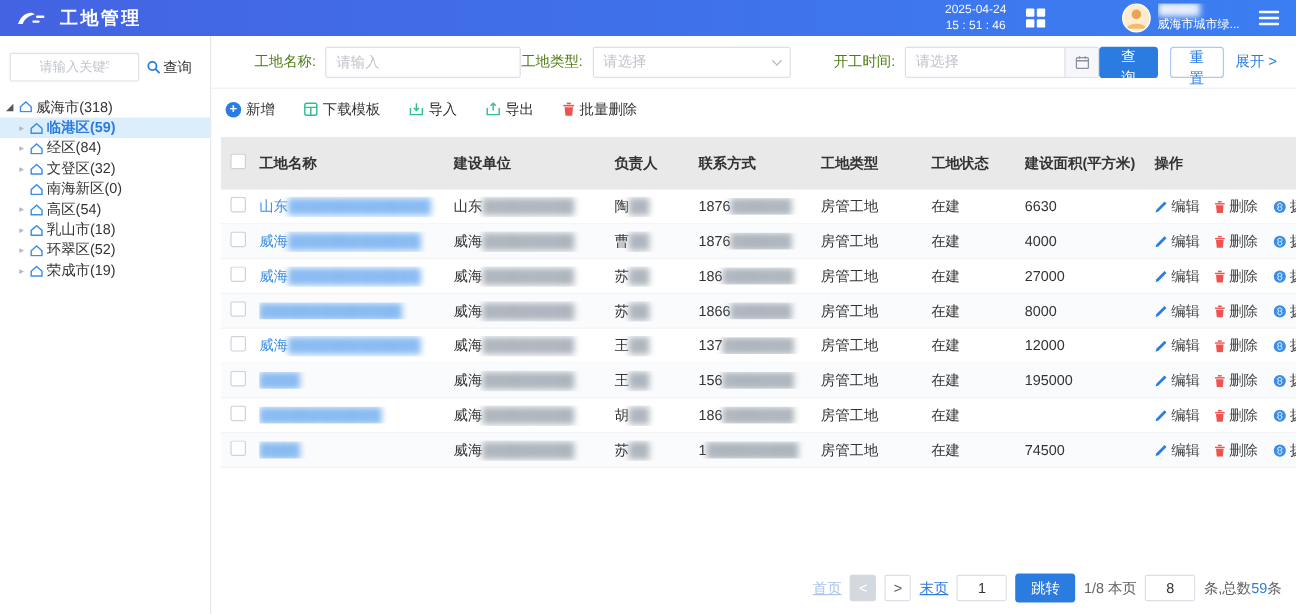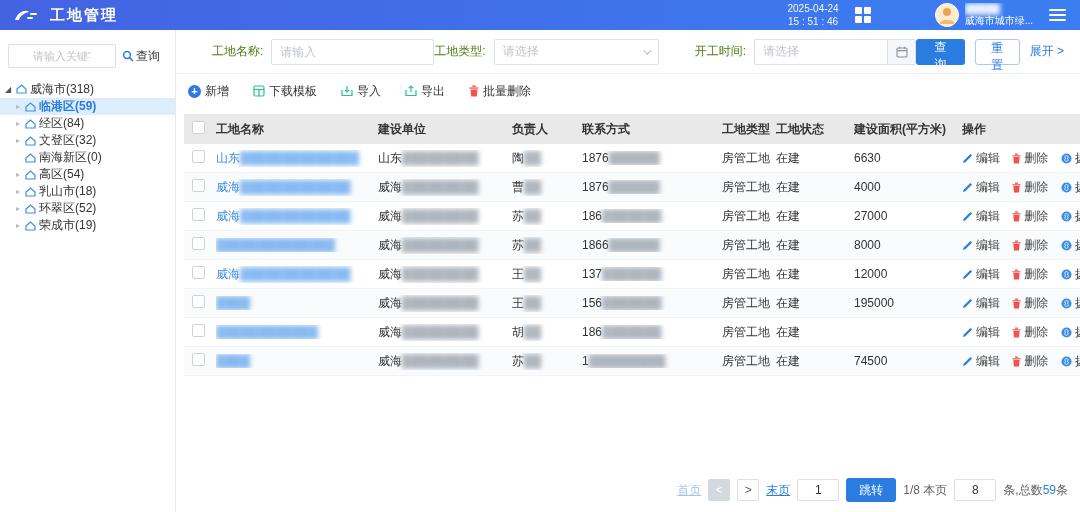--- a/index.html
+++ b/index.html
@@ -57,28 +57,28 @@
   .btn-outline { background:#fff; color:#2b7ce0; border:1px solid #a9cbf1; height:26px; padding:0 14px; border-radius:3px; font-size:12px; cursor:pointer; }
   .expand-link { color:#2b7ce0; font-size:12px; text-decoration:none; white-space:nowrap; }
 
   
   .toolbar { height:34px; flex:none; display:flex; align-items:center; gap:24px; padding:0 16px 0 12px; }
   .tool { display:inline-flex; align-items:center; gap:4px; color:#333; cursor:pointer; background:none; border:none; font-size:12px; }
   .ic-add { width:13px; height:13px; border-radius:50%; background:#2b7ce0; color:#fff; display:inline-flex; align-items:center; justify-content:center; font-size:11px; line-height:1; font-weight:bold; }
 
   
   .table-area { margin:6px 0 0 8px; overflow:hidden; }
-  .thead { display:flex; align-items:center; background:#e9e9e9; height:30px; font-weight:bold; color:#333; }
+  .thead { display:flex; align-items:center; background:#e9e9e9; height:44px; font-weight:bold; color:#333; }
   .cell { flex:none; padding-right:6px; white-space:nowrap; overflow:hidden; }
   .c-check { width:32px; padding-left:8px; }
   .c-name { width:162px; text-overflow:ellipsis; }
   .c-unit { width:134px; text-overflow:ellipsis; }
   .c-person { width:70px; }
   .c-phone { width:102px; }
-  .c-type { width:92px;text-align:right; }
+  .c-type { width:92px; }
   .c-status { width:78px; }
   .c-area { width:108px; }
   .c-ops { width:140px; }
   .checkbox { width:13px; height:13px; border:1px solid #cdd2d9; border-radius:2px; background:#fff; display:inline-block; cursor:pointer; }
   .trow { display:flex; align-items:center; height:29px; border-bottom:1px solid #f3f3f3; }
   .trow:nth-child(even) { background:#fafbfc; }
   .link { color:#3d8fe4; text-decoration:none; cursor:pointer; }
   .b-link { color:#6aa9ee; }
   .b-gray { color:#9aa3ad; }
   .op { display:inline-flex; align-items:center; gap:3px; margin-right:9px; color:#444; text-decoration:none; cursor:pointer; }

